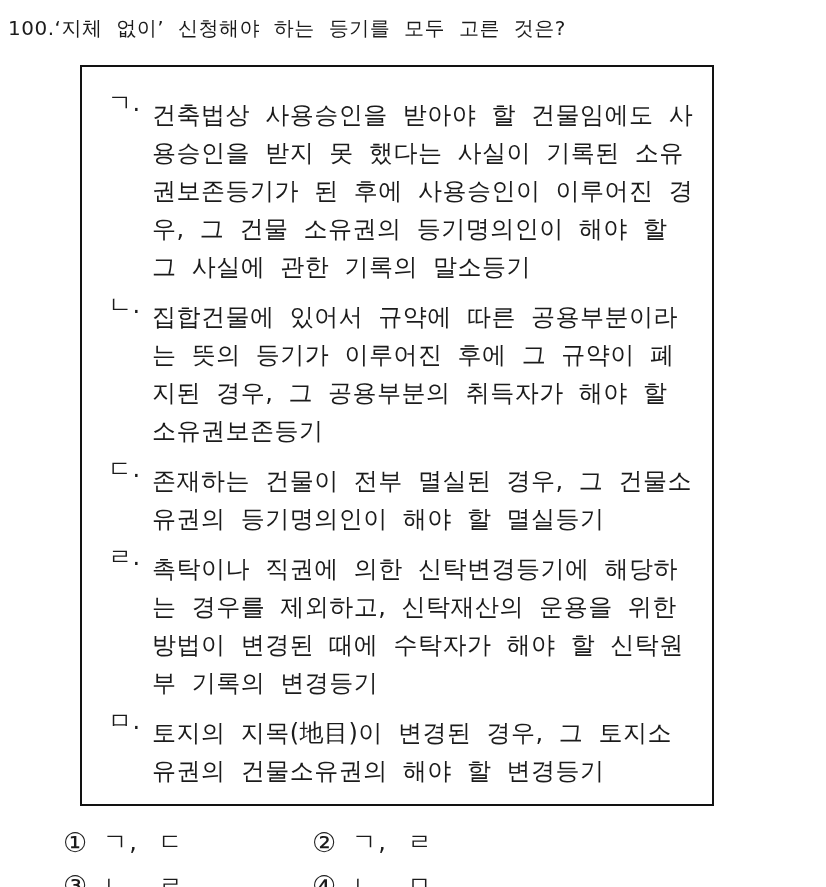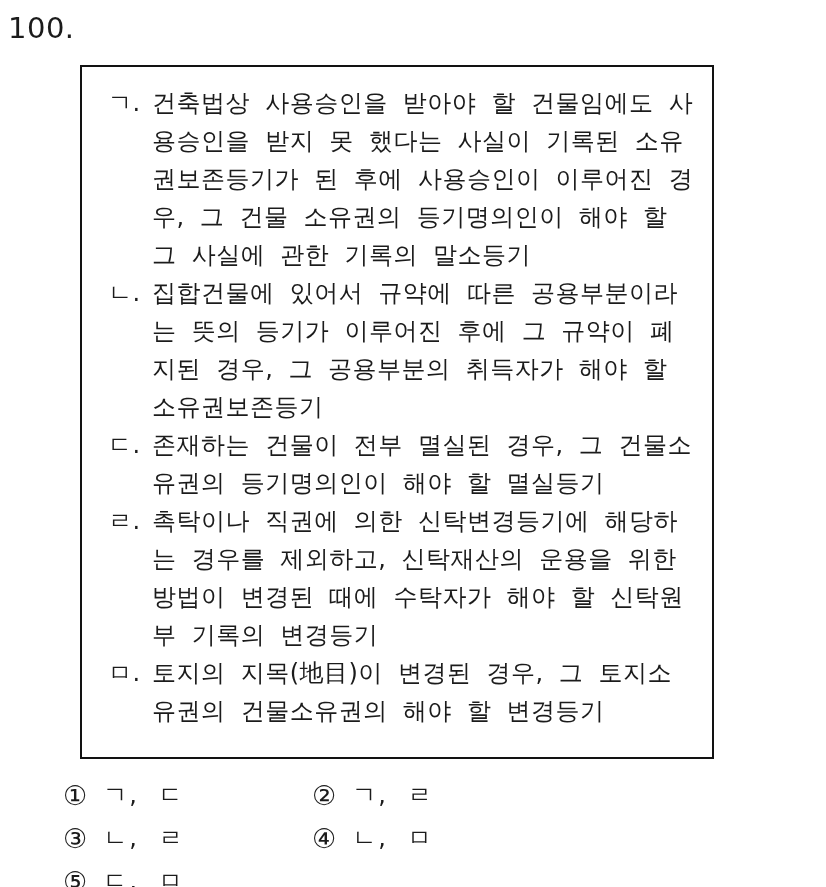--- a/index.html
+++ b/index.html
@@ -10,21 +10,21 @@
     font-family: "DejaVu Sans", "Liberation Sans", sans-serif;
     color: #1b1b1b;
     overflow: hidden;
   }
   .page {
     width: 826px;
     height: 887px;
     padding: 12px 8px 0 8px;
   }
   .question-title {
-    font-size: 29px;
+    font-size: 20px;
     line-height: 32px;
     letter-spacing: 0.5px;
     word-spacing: 7px;
     white-space: nowrap;
     display: flex;
   }
   .option-box {
     margin: 21px 0 0 72px;
     width: 634px;
     min-height: 694px;
@@ -37,20 +37,21 @@
     line-height: 38px;
     letter-spacing: 0.5px;
     word-spacing: 7px;
   }
   .box-item-label {
     width: 44px;
     flex-shrink: 0;
   }
   .box-item-text {
     flex: 1;
+    margin-top: 12px;
   }
   .choices {
     margin: 20px 0 0 55px;
     display: grid;
     grid-template-columns: 249px auto;
     row-gap: 10px;
     font-size: 24px;
   }
   .choice {
     display: flex;
@@ -67,20 +68,21 @@
     word-spacing: 10px;
   }
 </style>
 </head>
 <body>
 
 <div class="page">
 
   <div class="question-title">
     <span>100.</span>
+    <span>‘지체 없이’ 신청해야 하는 등기를 모두 고른 것은?</span>
   </div>
 
   <div class="option-box">
     <div class="box-item">
       <span class="box-item-label">ㄱ.</span>
       <span class="box-item-text">건축법상 사용승인을 받아야 할 건물임에도 사용승인을 받지 못 했다는 사실이 기록된 소유권보존등기가 된 후에 사용승인이 이루어진 경우, 그 건물 소유권의 등기명의인이 해야 할 그 사실에 관한 기록의 말소등기</span>
     </div>
     <div class="box-item">
       <span class="box-item-label">ㄴ.</span>
       <span class="box-item-text">집합건물에 있어서 규약에 따른 공용부분이라는 뜻의 등기가 이루어진 후에 그 규약이 폐지된 경우, 그 공용부분의 취득자가 해야 할 소유권보존등기</span>

